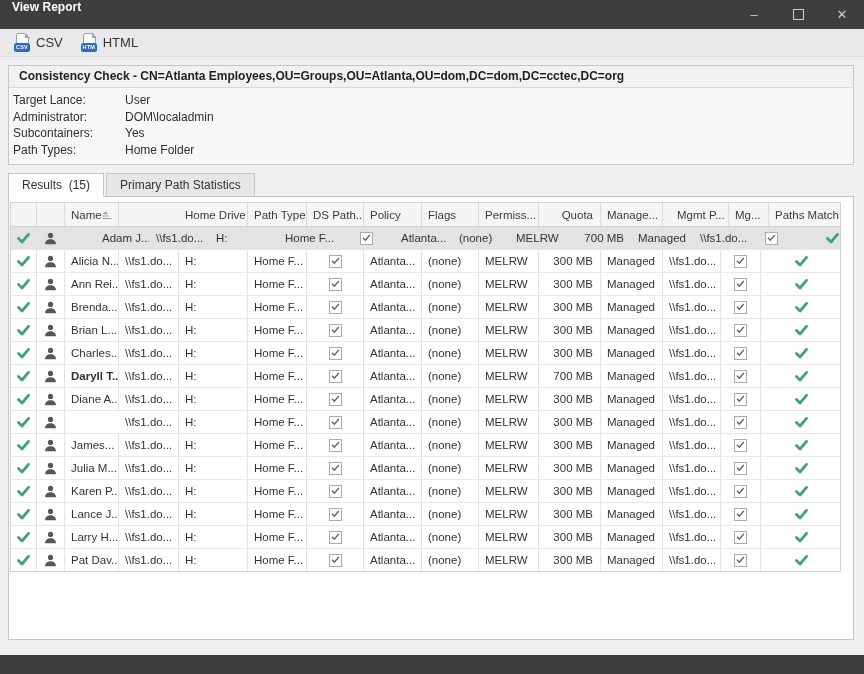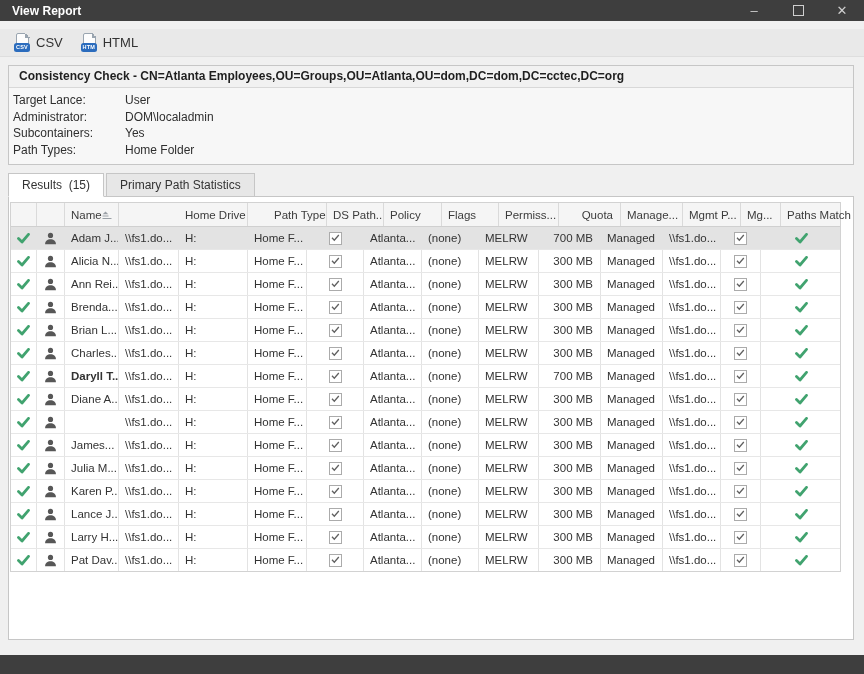--- a/index.html
+++ b/index.html
@@ -1,20 +1,20 @@
 <!DOCTYPE html>
 <html><head>
 <meta charset="utf-8">
 <style>
   html,body { margin:0; padding:0; }
   body { width:864px; height:674px; background:#f0f0f0; font-family:"Liberation Sans","DejaVu Sans",sans-serif; }
   .window { position:relative; width:864px; height:674px; background:#f0f0f0; overflow:hidden; }
 
   
-  .titlebar { position:absolute; top:0; left:0; right:0; height:21px; background:#3e3e3e; display:flex; align-items:center; }
+  .titlebar { position:absolute; top:0; left:0; right:0; height:29px; background:#3e3e3e; display:flex; }
   .title { color:#ffffff; font-size:12px; font-weight:bold; padding-left:12px; }
   .win-controls { margin-left:auto; display:flex; height:29px; }
   .ctl { width:44px; height:29px; display:flex; align-items:center; justify-content:center; color:#cfcfcf; font-size:13px; cursor:default; }
   .ctl .maxbox { width:9px; height:9px; border:1.5px solid #cfcfcf; display:inline-block; }
 
   
   .toolbar { position:absolute; top:29px; left:0; right:0; height:27px; background:#e9e9e9; border-bottom:1px solid #dedede; display:flex; align-items:center; padding-left:5px; }
   .tbtn { display:flex; align-items:center; gap:6px; padding:3px 9px; font-size:13px; color:#333; cursor:default; }
   .doc-icon { position:relative; width:16px; height:19px; }
   .doc-page { position:absolute; top:0; left:2px; width:11px; height:15px; background:#fdfdfd; border:1px solid #9aa5b0; border-radius:2px; }
@@ -135,42 +135,42 @@
               <path d="M0.5 7.5h9M0.5 5h6" stroke="#9aa0a6" fill="none"></path>
               <path d="M3.5 0.5 L6.3 3.2 H0.7 z" fill="#9aa0a6"></path>
             </svg>
           </div>
           <div class="cell" style="width: 60px; margin-top: 36px;">
             <span>DS Path</span>
           </div>
           <div class="cell" style="width: 69px;">
             <span>Home Drive</span>
           </div>
-          <div class="cell" style="width: 59px; margin-left: 20px;">
+          <div class="cell" style="width: 59px;">
             <span>Path Type</span>
           </div>
           <div class="cell" style="width: 57px;">
             <span>DS Path...</span>
           </div>
           <div class="cell" style="width: 58px;">
             <span>Policy</span>
           </div>
           <div class="cell" style="width: 57px;">
             <span>Flags</span>
           </div>
           <div class="cell" style="width: 60px;">
             <span>Permiss...</span>
           </div>
           <div class="cell right" style="width: 62px;">
             <span>Quota</span>
           </div>
           <div class="cell" style="width: 62px;">
             <span>Manage...</span>
           </div>
-          <div class="cell" style="width: 58px;">
+          <div class="cell" style="width: 58px; margin-left: 8px;">
             <span>Mgmt P...</span>
           </div>
           <div class="cell" style="width: 40px;">
             <span>Mg...</span>
           </div>
           <div class="cell" style="width: 80px;">
             <span>Paths Match</span>
           </div>
         </div>
       <div class="tbody">
@@ -179,21 +179,21 @@
               <svg width="13" height="11" viewBox="0 0 13 11">
                 <path d="M1.5 5.6 L5 9 L11.5 1.4" fill="none" stroke="#41a36f" stroke-width="2.8" stroke-linecap="round" stroke-linejoin="round"></path>
               </svg>
             </div>
             <div class="cell icon" style="width: 28px;">
               <svg width="13" height="13" viewBox="0 0 13 13" fill="#575757">
                 <circle cx="6.5" cy="3.4" r="2.6"></circle>
                 <path d="M1.1 12.2c0-3.3 2.4-5 5.4-5s5.4 1.7 5.4 5z"></path>
               </svg>
             </div>
-            <div class="cell" style="width: 54px;">Adam J...</div>
+            <div class="cell" style="width: 54px; margin-left: 31px;">Adam J...</div>
             <div class="cell" style="width: 60px;">\\fs1.do...</div>
             <div class="cell" style="width: 69px;">H:</div>
             <div class="cell" style="width: 59px;">Home F...</div>
             <div class="cell icon" style="width: 57px;">
               <span class="cb">
                 <svg width="9" height="8" viewBox="0 0 9 8">
                   <path d="M1 3.8 L3.3 6.2 L7.8 1" fill="none" stroke="#606060" stroke-width="1.3"></path>
                 </svg>
               </span>
             </div>

